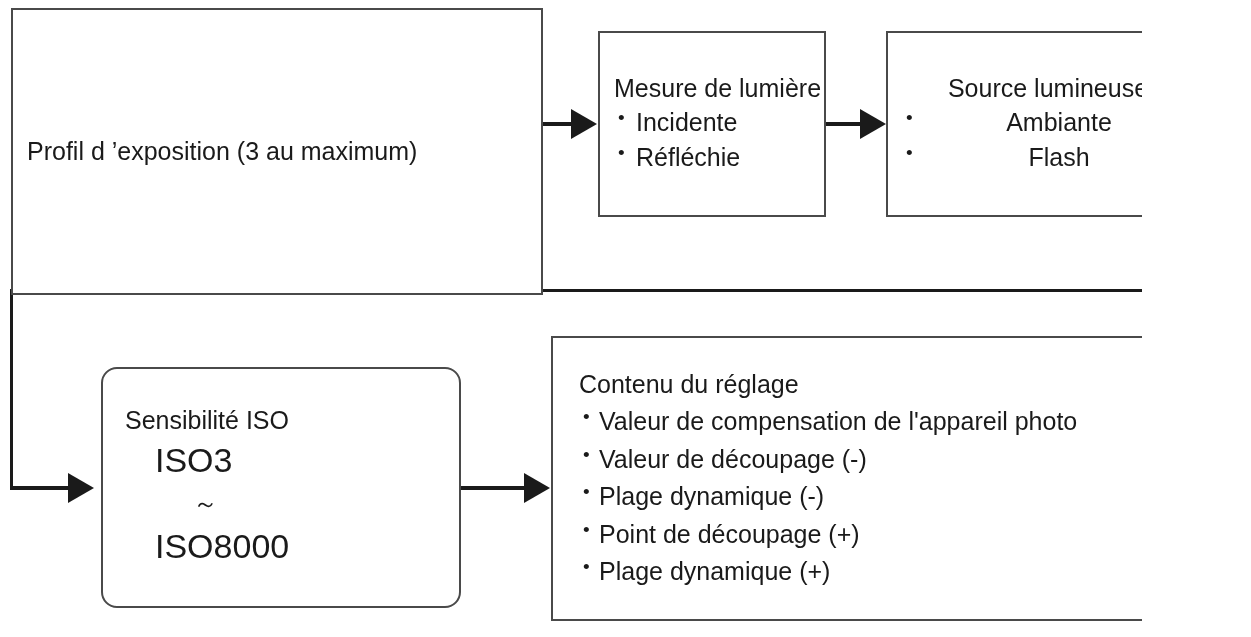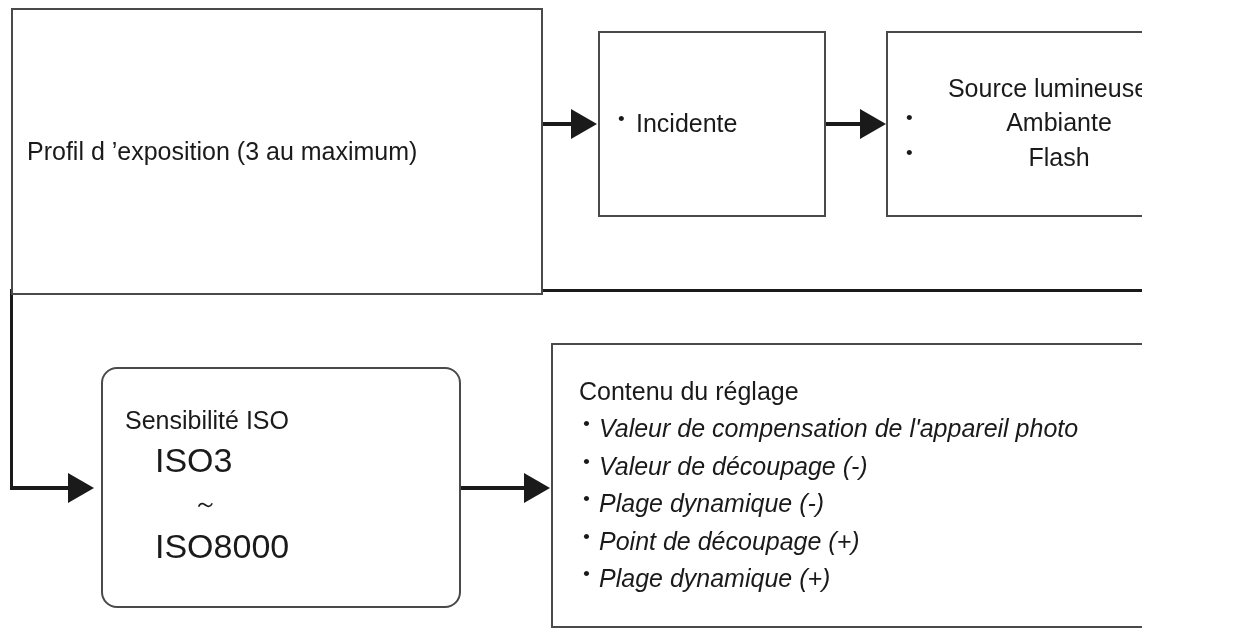--- a/index.html
+++ b/index.html
@@ -77,21 +77,21 @@
   }
   #box-iso .iso-tilde {
     font-size: 25px;
     line-height: 1.45;
     padding-left: 68px;
   }
 
   
   #box-contenu .node-inner { padding-left: 26px; }
   #box-contenu .node-title { margin-bottom: 3px; }
-  #box-contenu .node-list li { padding-left: 20px; line-height: 1.50; font-style: italic; }
+  #box-contenu .node-list li { padding-left: 20px; line-height: 1.50; }
 
   
   .seg {
     position: absolute;
     background: #1a1a1a;
     z-index: 1;
   }
   .arrow-head {
     position: absolute;
     width: 0;
@@ -108,22 +108,24 @@
 <div id="canvas">
 
   <div class="node" id="box-profil" style="left:11px; top:8px; width:532px; height:287px;">
     <div class="node-inner">
       <div class="node-title">Profil d ’exposition (3 au maximum)</div>
     </div>
   </div>
 
   <div class="node" id="box-mesure" style="left:598px; top:31px; width:228px; height:186px;">
     <div class="node-inner">
+      <div class="node-title">Mesure de lumière</div>
       <ul class="node-list">
         <li>Incidente</li>
+        <li>Réfléchie</li>
       </ul>
     </div>
   </div>
 
   <div class="node" id="box-source" style="left:886px; top:31px; width:324px; height:186px;text-align:center;">
     <div class="node-inner">
       <div class="node-title">Source lumineuse</div>
       <ul class="node-list">
         <li>Ambiante</li>
         <li>Flash</li>
@@ -133,21 +135,21 @@
 
   <div class="node" id="box-iso" style="left:101px; top:367px; width:360px; height:241px;border-radius:16px;">
     <div class="node-inner">
       <div class="iso-title">Sensibilité ISO</div>
       <div class="iso-val">ISO3</div>
       <div class="iso-tilde">～</div>
       <div class="iso-val">ISO8000</div>
     </div>
   </div>
 
-  <div class="node" id="box-contenu" style="left:551px; top:343px; width:611px; height:285px;">
+  <div class="node" id="box-contenu" style="left:551px; top:336px; width:611px; height:285px;">
     <div class="node-inner">
       <div class="node-title">Contenu du réglage</div>
       <ul class="node-list">
         <li>Valeur de compensation de l'appareil photo</li>
         <li>Valeur de découpage (-)</li>
         <li>Plage dynamique (-)</li>
         <li>Point de découpage (+)</li>
         <li>Plage dynamique (+)</li>
       </ul>
     </div>

